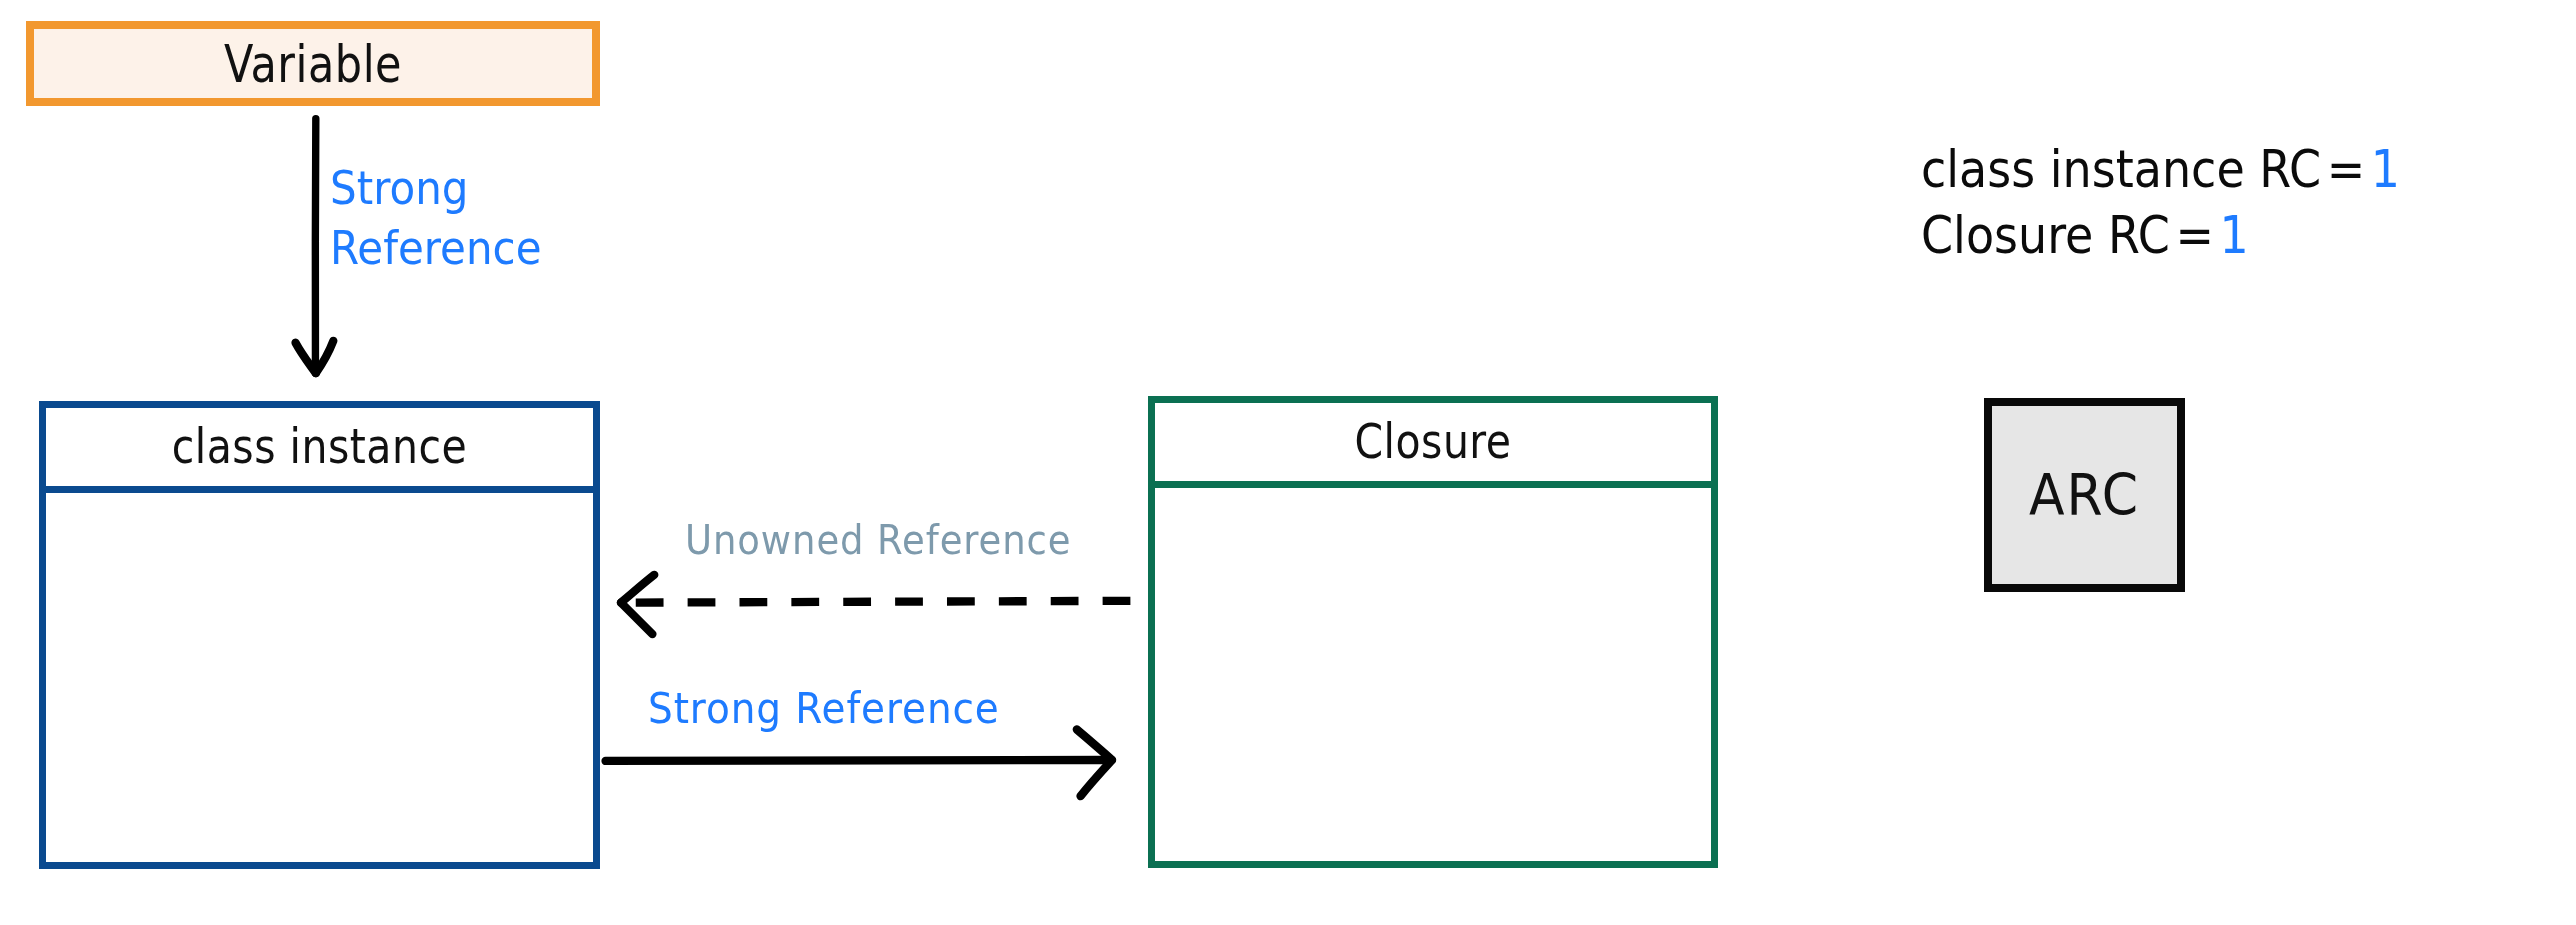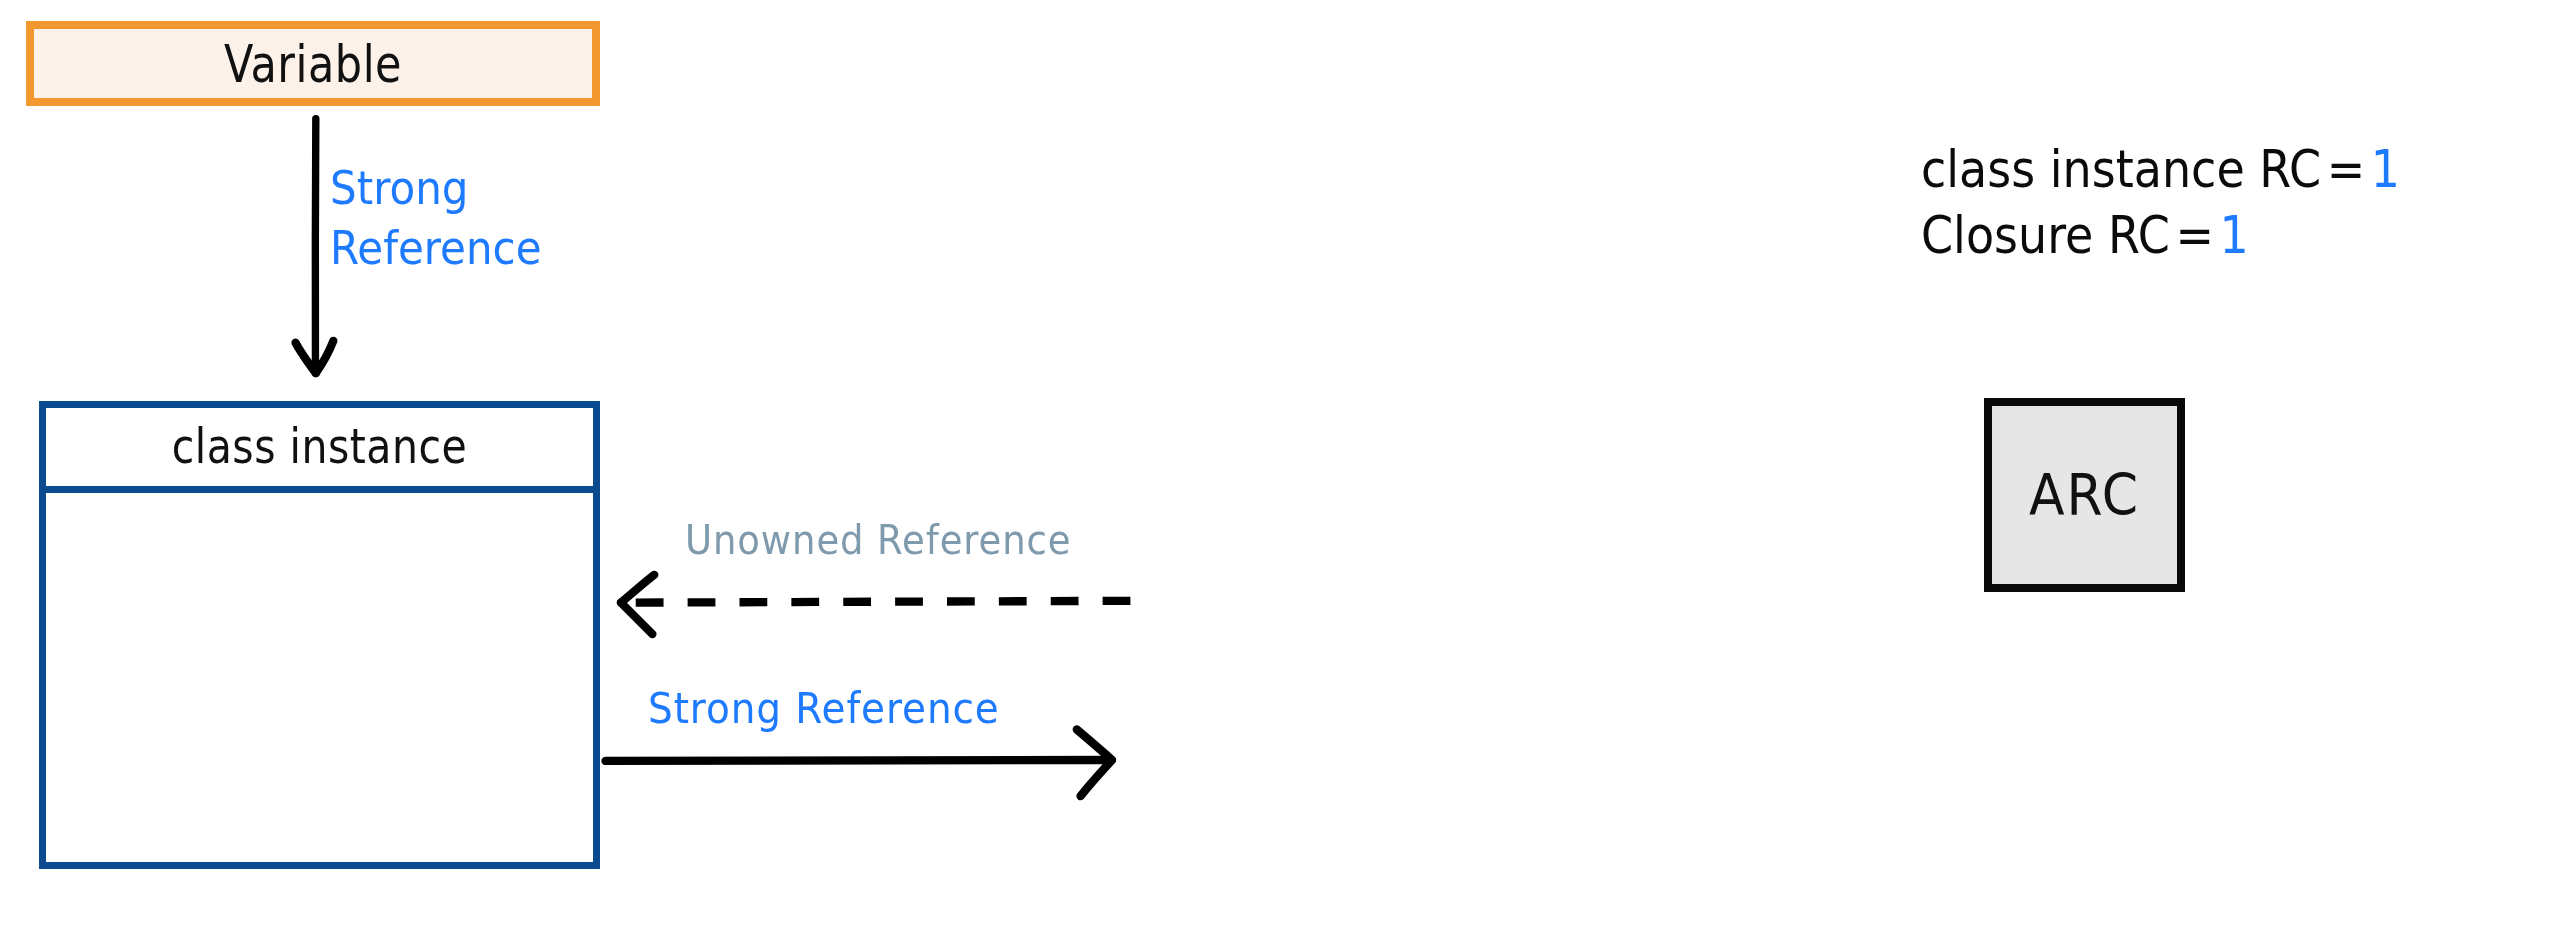--- a/index.html
+++ b/index.html
@@ -187,20 +187,25 @@
     <span>Strong</span><br>
     <span>Reference</span>
   </div>
 
   <div class="node-box" id="class-instance-box">
     <div class="node-header" id="class-instance-header">
       <span class="node-title">class instance</span>
     </div>
   </div>
 
+  <div class="node-box" id="closure-box">
+    <div class="node-header" id="closure-header">
+      <span class="node-title">Closure</span>
+    </div>
+  </div>
 
   <svg class="arrow-svg" id="arrow-unowned-reference" style="left:606px; top:560px; width:556px; height:88px;" viewBox="0 0 600 95">
     <path d="M32,46 L592,44" stroke="#000000" stroke-width="9" fill="none" stroke-linecap="butt" stroke-dasharray="30 26"></path>
     <path d="M52,16 C38,27 27,37 16,46" stroke="#000000" stroke-width="9" fill="none" stroke-linecap="round"></path>
     <path d="M16,46 C26,56 38,68 50,80" stroke="#000000" stroke-width="9" fill="none" stroke-linecap="round"></path>
   </svg>
 
   <div class="edge-label" id="label-unowned-ref">Unowned Reference</div>
 
   <svg class="arrow-svg" id="arrow-strong-reference-horizontal" style="left:600px; top:720px; width:537px; height:93px;" viewBox="0 0 580 100">

